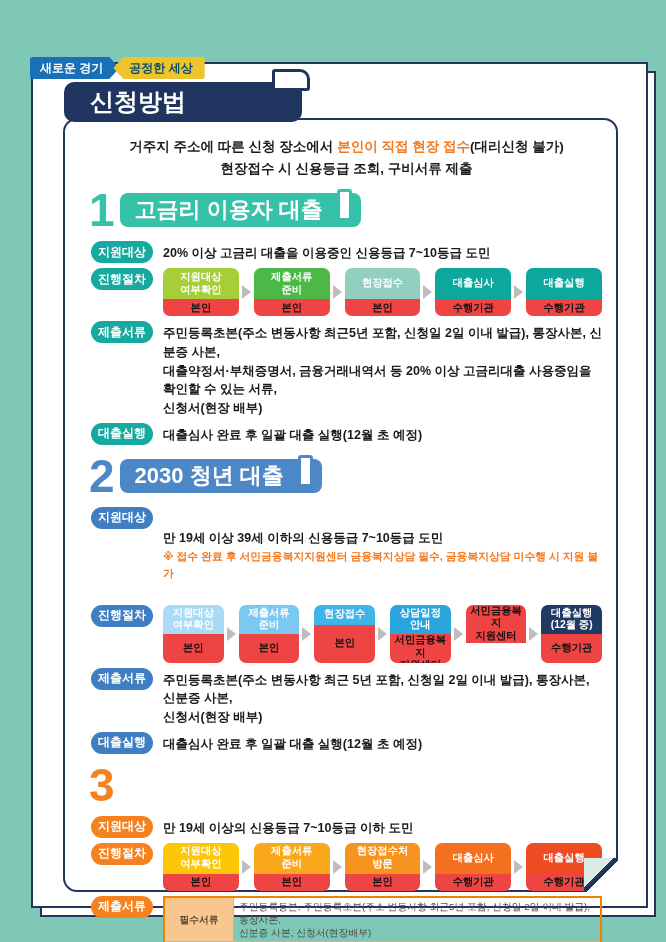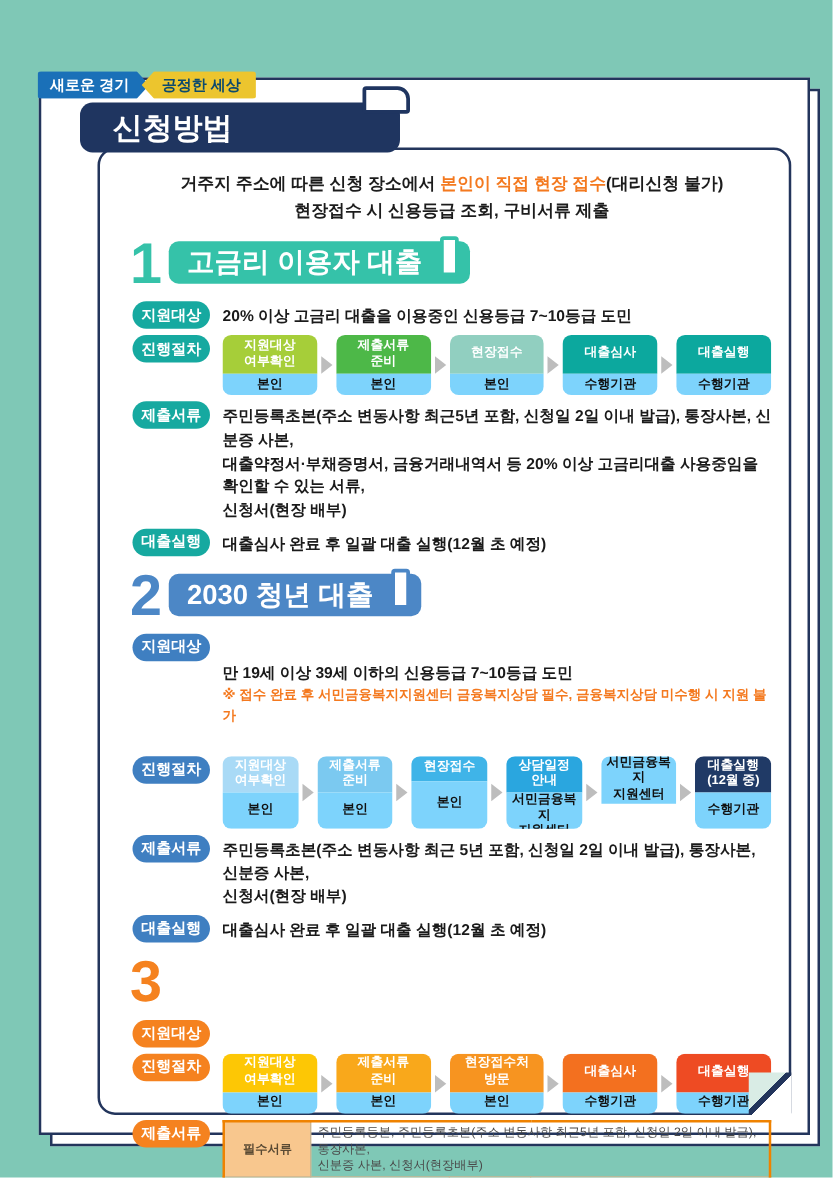--- a/index.html
+++ b/index.html
@@ -13,27 +13,27 @@
   .badge{font-size:12px;font-weight:bold;height:22px;display:flex;align-items:center;}
   .badge-blue{background:#1a70b8;color:#ffffff;padding:0 16px 0 10px;border-radius:3px;
     clip-path:polygon(0 0,calc(100% - 10px) 0,100% 50%,calc(100% - 10px) 100%,0 100%);}
   .badge-gold{background:#ecc52e;color:#0c4a6e;padding:0 12px 0 16px;margin-left:-6px;border-radius:3px;
     clip-path:polygon(0 50%,10px 0,100% 0,100% 100%,10px 100%);}
   
   .sheet{position:absolute;background:#ffffff;border:2px solid #23355c;box-sizing:border-box;}
   .sheet-back{left:40px;top:71px;width:616px;height:846px;}
   .sheet-front{left:31px;top:62px;width:617px;height:846px;}
   
-  .inner{position:absolute;left:78px;top:118px;width:555px;height:774px;background:#ffffff;
+  .inner{position:absolute;left:63px;top:118px;width:555px;height:774px;background:#ffffff;
     border:2px solid #23355c;border-radius:14px 14px 2px 14px;box-sizing:border-box;
     padding:8px 14px 0 26px;}
   .fold{position:absolute;right:-2px;bottom:-2px;width:34px;height:34px;
     background:linear-gradient(135deg,#d9ece5 44%,#23355c 44%,#23355c 53%,#ffffff 53%);}
   
-  .header-banner{position:absolute;left:64px;top:82px;width:256px;height:40px;background:#1f3560;
+  .header-banner{position:absolute;left:64px;top:82px;width:238px;height:40px;background:#1f3560;
     border-radius:10px;color:#fff;font-size:24px;font-weight:bold;display:flex;align-items:center;
     padding-left:26px;box-sizing:border-box;z-index:6;}
   .curl{position:absolute;right:-8px;top:-13px;width:32px;height:16px;background:#ffffff;
     border:3px solid #1f3560;border-radius:3px 10px 3px 3px;}
   
   .intro{text-align:center;font-size:13.5px;font-weight:bold;color:#1c1c1c;line-height:1.6;margin-top:8px;}
   .hl{color:#f4791f;}
   
   .section-head{display:flex;align-items:center;margin:7px 0 7px -2px;height:48px;}
   .num{font-size:46px;font-weight:bold;line-height:1;margin-right:5px;
@@ -53,21 +53,21 @@
     display:flex;align-items:center;justify-content:center;margin-right:10px;}
   .pc1{background:#16a9a0}.pc2{background:#3f7fc1}.pc3{background:#f5821f}
   .rowtext{font-size:12.5px;font-weight:bold;color:#1a1a1a;line-height:1.5;padding-top:3px;white-space:pre-line;}
   .note{font-size:10.8px;font-weight:bold;color:#f4791f;margin-top:1px;}
   
   .steps{display:flex;align-items:stretch;flex:1;height:48px;}
   .steps.tall{height:58px;}
   .step{flex:1;display:flex;flex-direction:column;border-radius:7px;overflow:hidden;}
   .step-top{flex:1;display:flex;align-items:center;justify-content:center;color:#fff;
     font-size:10.3px;font-weight:bold;text-align:center;line-height:1.25;white-space:pre-line;padding:2px 0;}
-  .step-bot{background:#7dd3fc;color:#111;font-size:10.3px;font-weight:bold;text-align:center;
+  .step-bot{background:#ef4444;color:#111;font-size:10.3px;font-weight:bold;text-align:center;
     line-height:1.2;white-space:pre-line;height:17px;display:flex;align-items:center;justify-content:center;}
   .tall .step-bot{height:38px;}
   .arr{align-self:center;width:0;height:0;border-top:7px solid transparent;border-bottom:7px solid transparent;
     border-left:9px solid #bdbdbd;margin:0 3px;flex:0 0 auto;}
   .s1a{background:#a6ce39}.s1b{background:#4db848}.s1c{background:#91cfc0}
   .s1d{background:#0ca89e}.s1e{background:#0ca89e}
   .s2a{background:#a9daf6}.s2b{background:#7bc9f0}.s2c{background:#3fb4e8}
   .s2d{background:#2aa6df}.s2e{background:#2d62a7}.s2f{background:#203a66}
   .s3a{background:#fdc705}.s3b{background:#f9a81b}.s3c{background:#f79420}
   .s3d{background:#f3701f}.s3e{background:#ee4b23}
@@ -226,20 +226,21 @@
     <span class="pill pc2">대출실행</span>
     <span class="rowtext">대출심사 완료 후 일괄 대출 실행(12월 초 예정)</span>
   </div>
 
   <div class="section-head">
     <span class="num n3">3</span>
   </div>
 
   <div class="row">
     <span class="pill pc3">지원대상</span>
+    <span class="rowtext">만 19세 이상의 신용등급 7~10등급 이하 도민</span>
   </div>
 
   <div class="row">
     <span class="pill pc3">진행절차</span>
     <div class="steps">
       <div class="step">
         <div class="step-top s3a">지원대상
 여부확인</div>
         <div class="step-bot">본인</div>
       </div>

